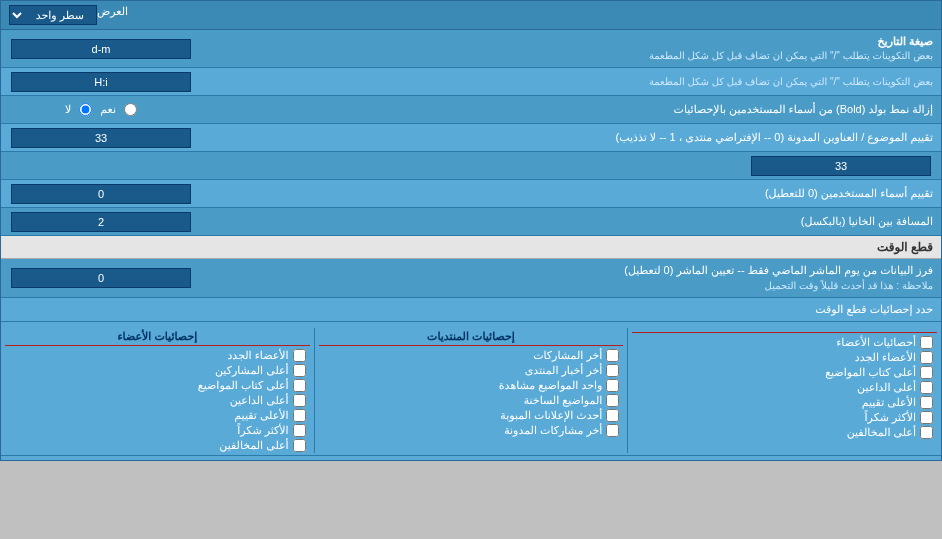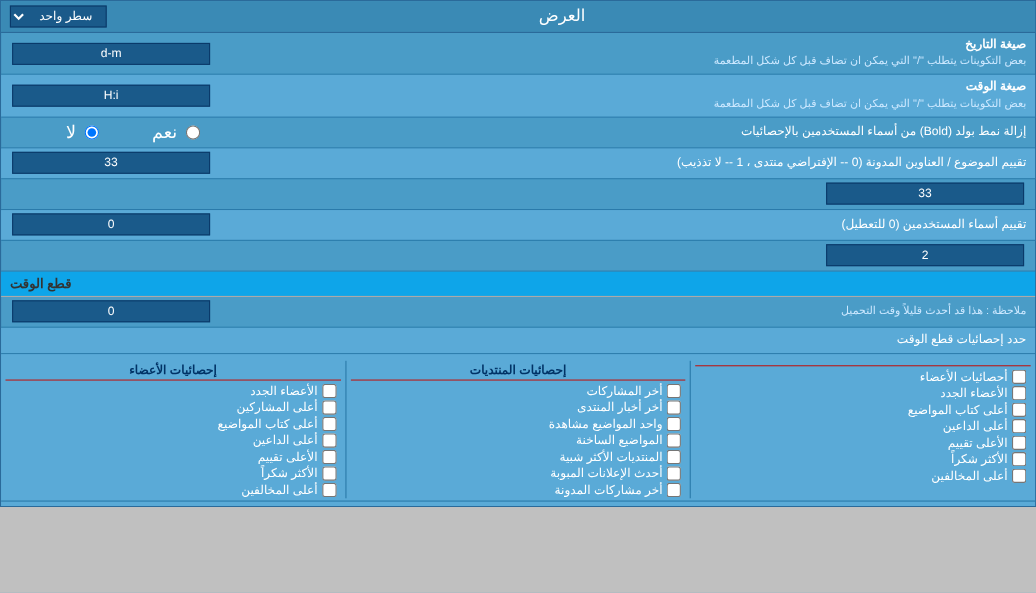--- a/index.html
+++ b/index.html
@@ -58,39 +58,38 @@
     }
     .header-select {
       background: #1a5a8a;
       color: #fff;
       border: 1px solid #0a3a6a;
       padding: 2px 8px;
       font-size: 11px;
       direction: rtl;
     }
     .section-header {
-      background: #0ea5e9;
+      background: #e5e5e5;
       color: #333;
       padding: 4px 8px;
-      text-align: left;
+      text-align: right;
       font-weight: bold;
       font-size: 12px;
       border-bottom: 1px solid #aaa;
     }
     .radio-group {
       display: flex;
       align-items: center;
       gap: 8px;
       justify-content: center;
       direction: rtl;
     }
     .radio-label {
       color: #fff;
-      font-size: 16px;
-      margin-left: 40px;
+      font-size: 11px;
     }
     .stats-grid-section {
       background: #5aaad7;
       padding: 4px 0;
     }
     .stats-col {
       flex: 1;
       padding: 0 4px;
     }
     .stats-col-header {
@@ -129,37 +128,36 @@
       background: #2a7aaa;
       align-self: stretch;
     }
   </style>
 </head>
 <body>
 
 <div class="main-container">
 
   <div class="header-row">
-    <div style="flex:1; text-align:center; color:#fff; padding-right:8px; font-size:15px;">العرض</div>
+    <div style="flex:1; text-align:left; color:#fff; padding-right:8px; font-size:11px;">العرض</div>
     <select class="header-select"><option>سطر واحد</option><option>سطرين</option><option>ثلاثة أسطر</option></select>
   </div>
 
   <div class="row">
     <div class="label-cell">
       <div class="bold-text">صيغة التاريخ</div>
       <div class="note-text">بعض التكوينات يتطلب "/" التي يمكن ان تضاف قبل كل شكل المطعمة</div>
     </div>
     <div class="input-cell">
       <input class="text-input" type="text" value="d-m" style="">
     </div>
   </div>
 
   <div class="row row-alt">
     <div class="label-cell">
-      <div class="bold-text">صيغة الوقت</div>
       <div class="note-text">بعض التكوينات يتطلب "/" التي يمكن ان تضاف قبل كل شكل المطعمة</div>
     </div>
     <div class="input-cell">
       <input class="text-input" type="text" value="H:i" style="">
     </div>
   </div>
 
   <div class="row">
     <div class="label-cell">إزالة نمط بولد (Bold) من أسماء المستخدمين بالإحصائيات</div>
     <div class="input-cell">
@@ -186,29 +184,31 @@
   </div>
 
   <div class="row row-alt">
     <div class="label-cell">تقييم أسماء المستخدمين (0 للتعطيل)</div>
     <div class="input-cell">
       <input class="text-input" type="text" value="0" style="">
     </div>
   </div>
 
   <div class="row">
+    <div class="label-cell">المسافة بين الخانيا (بالبكسل)</div>
     <div class="input-cell">
       <input class="text-input" type="text" value="2" style="">
     </div>
   </div>
 
   <div class="section-header">قطع الوقت</div>
 
   <div class="row">
     <div class="label-cell two-line-label">
+      <div>فرز البيانات من يوم الماشر الماضي فقط -- تعيين الماشر (0 لتعطيل)</div>
       <div class="note-text">ملاحظة : هذا قد أحدث قليلاً وقت التحميل</div>
     </div>
     <div class="input-cell">
       <input class="text-input" type="text" value="0" style="">
     </div>
   </div>
 
   <div class="row row-alt" style="min-height:24px;">
     <div class="label-cell">حدد إحصائيات قطع الوقت</div>
     <div class="input-cell"></div>
@@ -263,24 +263,20 @@
         <div class="stats-item">
           <input type="checkbox" style="">
           <span class="stats-item-label">واحد المواضيع مشاهدة</span>
         </div>
         <div class="stats-item">
           <input type="checkbox" style="">
           <span class="stats-item-label">المواضيع الساخنة</span>
         </div>
         <div class="stats-item">
           <input type="checkbox" style="">
-          <span class="stats-item-label">المنتديات الأكثر شبية</span>
-        </div>
-        <div class="stats-item">
-          <input type="checkbox" style="">
           <span class="stats-item-label">أحدث الإعلانات المبوبة</span>
         </div>
         <div class="stats-item">
           <input type="checkbox" style="">
           <span class="stats-item-label">أخر مشاركات المدونة</span>
         </div>
       </div>
       <div class="col-divider"></div>
 
       <div class="stats-col">

